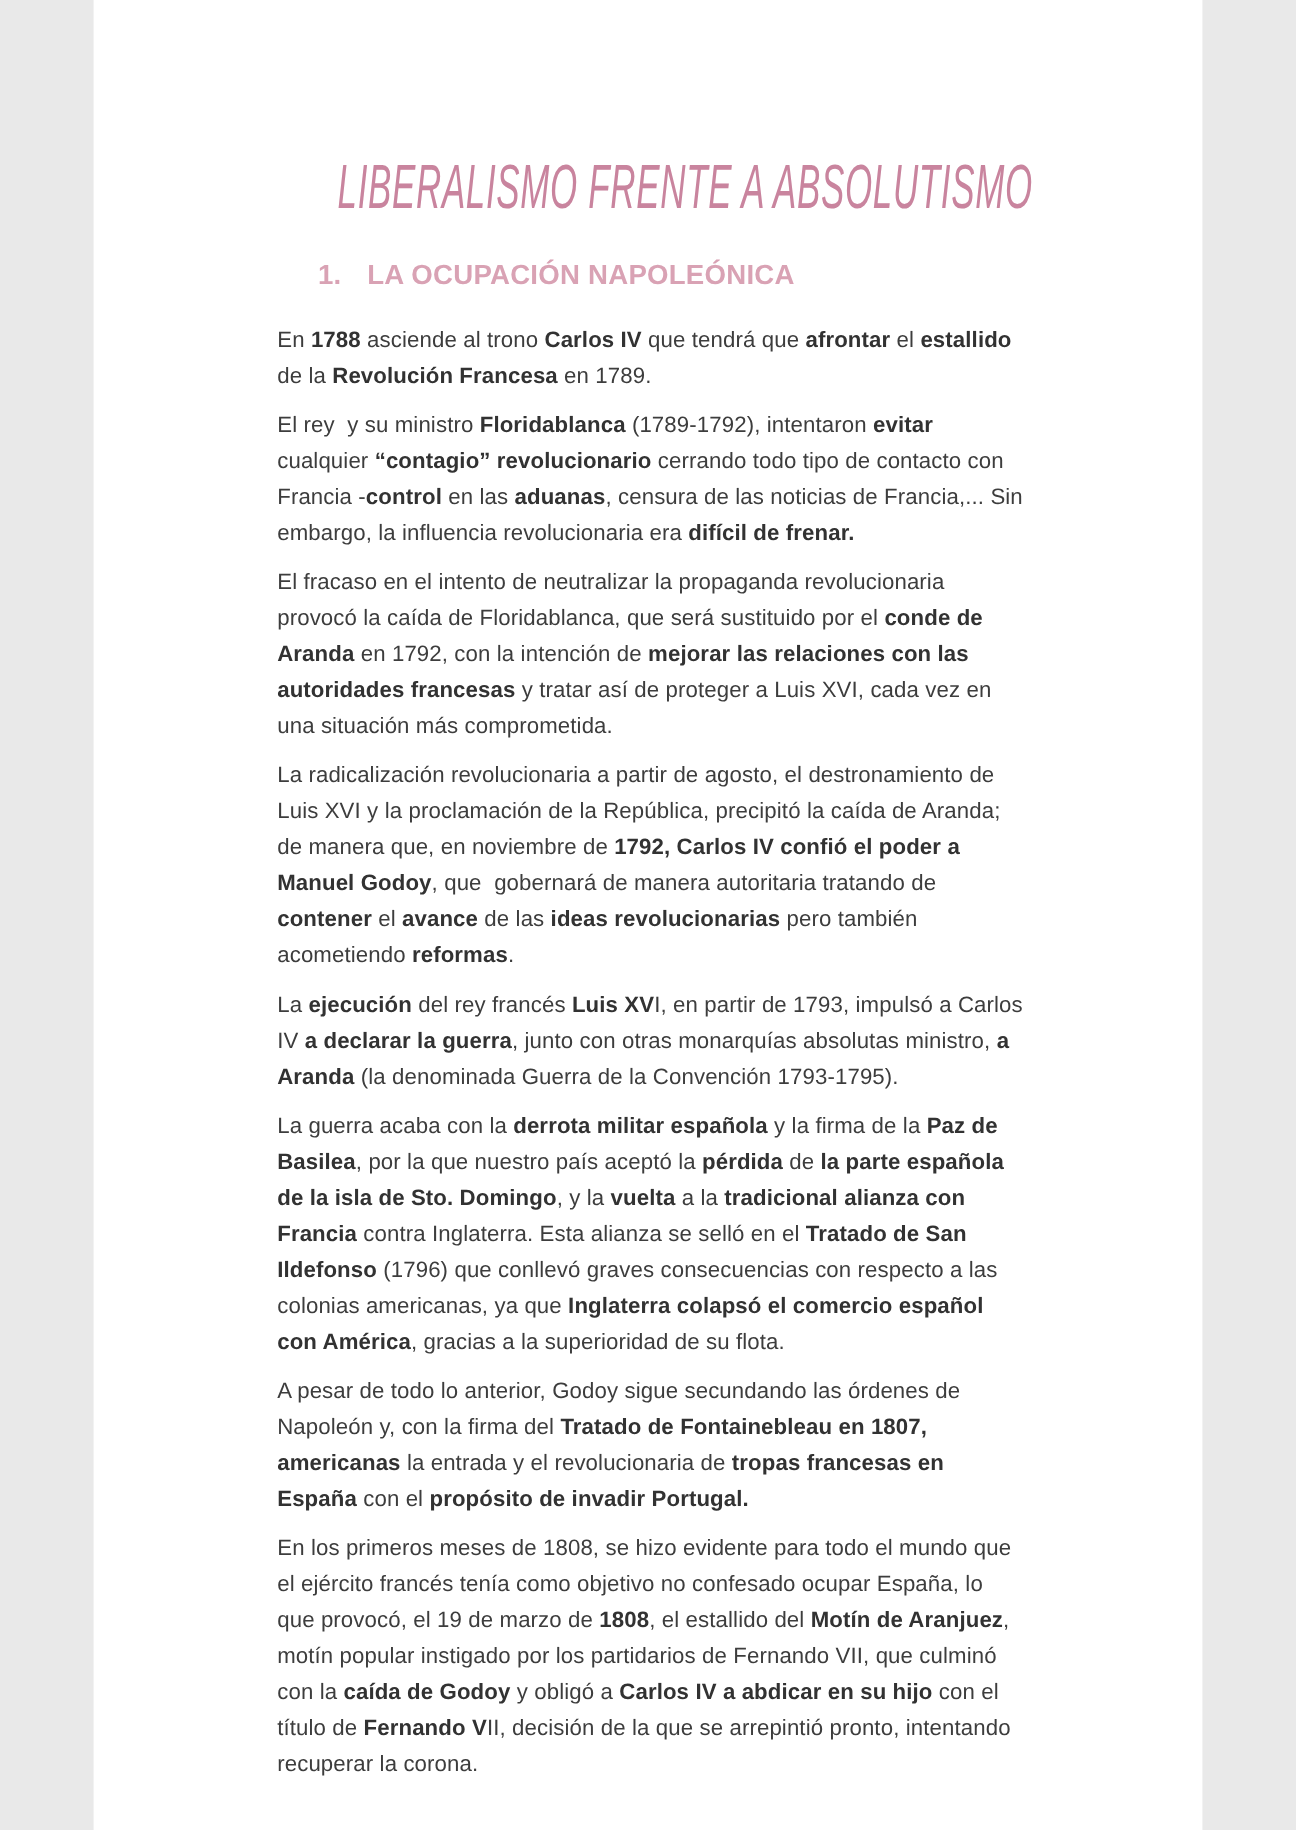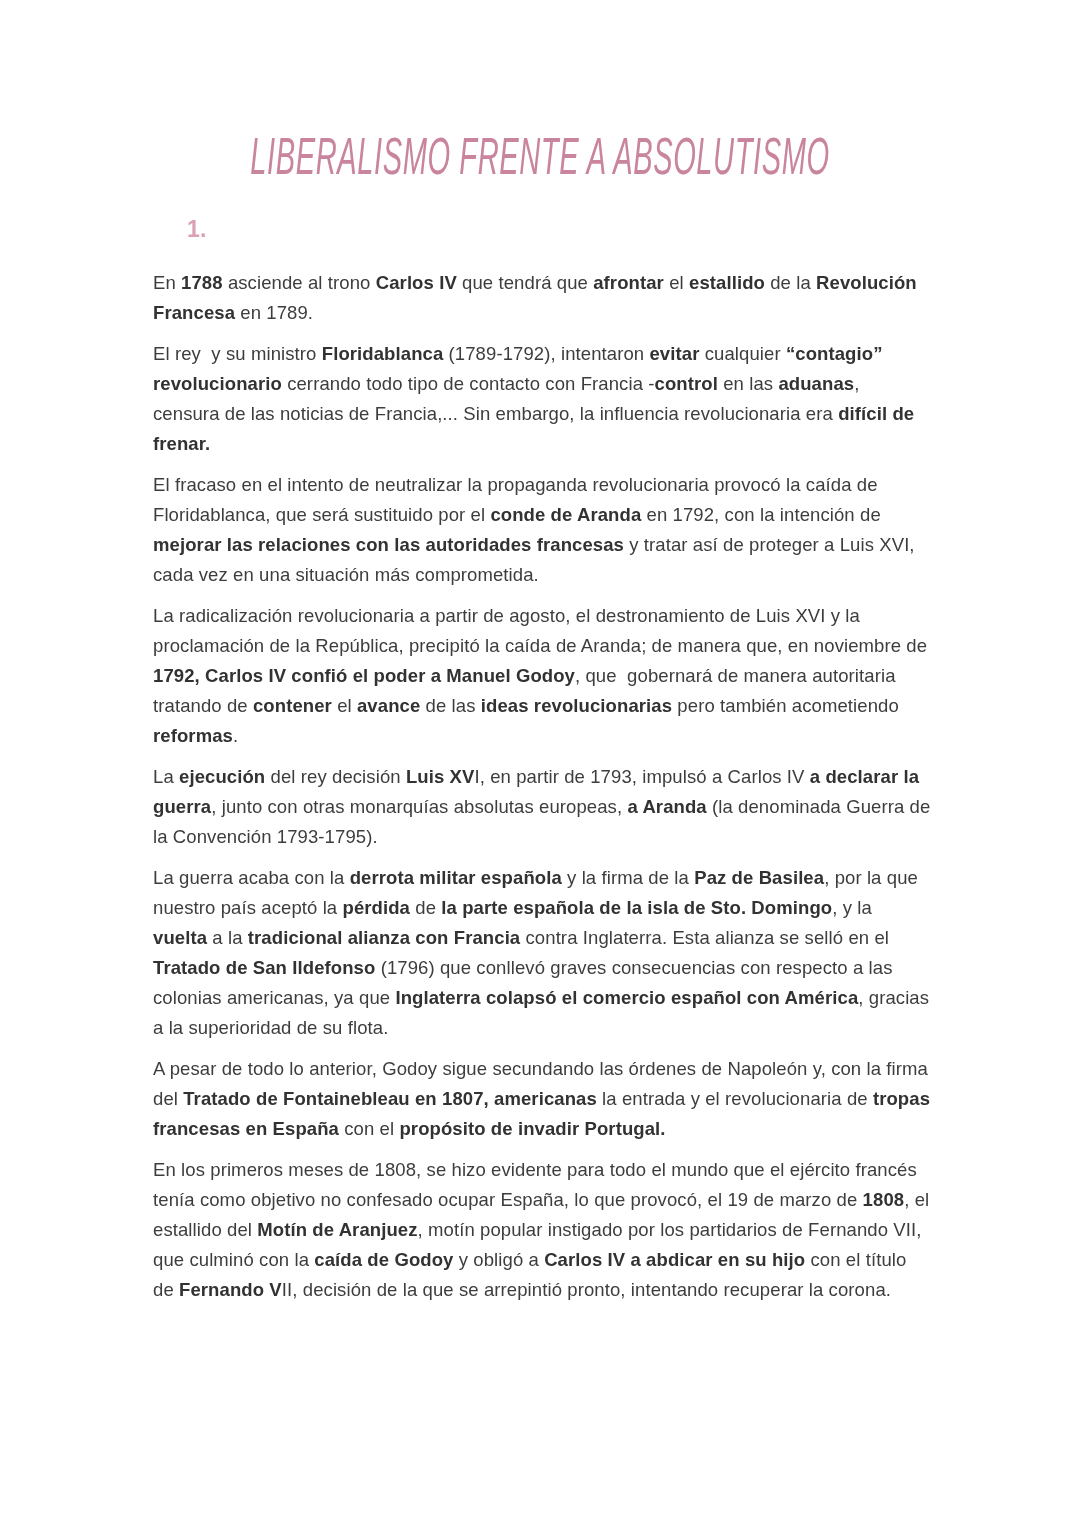--- a/index.html
+++ b/index.html
@@ -2,21 +2,21 @@
 <html style="--title-color: #c9849e; --heading-color: #d9a2b4; --body-color: #3d3d3d; --body-bold-color: #323232; --bg-color: #ffffff;"><head>
 <meta charset="utf-8">
 <style>
   html, body {
     margin: 0;
     padding: 0;
     background: #e9e9e9;
   }
   .page {
     position: relative;
-    width: 1080px;
+    width: 924px;
     height: 1525px;
     margin: 0 auto;
     background: var(--bg-color, #ffffff);
     font-family: "Liberation Sans", sans-serif;
     color: var(--body-color, #3d3d3d);
     overflow: hidden;
     box-sizing: border-box;
   }
   .doc-title {
     margin: 126px 0 0 0;
@@ -65,26 +65,27 @@
 </style>
 </head>
 <body>
 
 <div class="page">
 
   <h1 class="doc-title">LIBERALISMO FRENTE A ABSOLUTISMO</h1>
 
   <h2 class="section-heading">
     <span class="sec-num">1.</span>
+    <span class="sec-text">LA OCUPACIÓN NAPOLEÓNICA</span>
   </h2>
 
   <main class="doc-body">
       <p class="para"><span>En </span><strong>1788</strong><span> asciende al trono </span><strong>Carlos IV</strong><span> que tendrá que </span><strong>afrontar</strong><span> el </span><strong>estallido</strong><span> de la </span><strong>Revolución Francesa</strong><span> en 1789.</span></p>
       <p class="para"><span>El rey&nbsp; y su ministro </span><strong>Floridablanca</strong><span> (1789-1792), intentaron </span><strong>evitar</strong><span> cualquier </span><strong>“contagio” revolucionario</strong><span> cerrando todo tipo de contacto con Francia -</span><strong>control</strong><span> en las </span><strong>aduanas</strong><span>, censura de las noticias de Francia,... Sin embargo, la influencia revolucionaria era </span><strong>difícil de frenar.</strong></p>
       <p class="para"><span>El fracaso en el intento de neutralizar la propaganda revolucionaria provocó la caída de Floridablanca, que será sustituido por el </span><strong>conde de Aranda</strong><span> en 1792, con la intención de </span><strong>mejorar las relaciones con las autoridades francesas</strong><span> y tratar así de proteger a Luis XVI, cada vez en una situación más comprometida.</span></p>
       <p class="para"><span>La radicalización revolucionaria a partir de agosto, el destronamiento de Luis XVI y la proclamación de la República, precipitó la caída de Aranda; de manera que, en noviembre de </span><strong>1792, Carlos IV confió el poder a Manuel Godoy</strong><span>, que&nbsp; gobernará de manera autoritaria tratando de </span><strong>contener</strong><span> el </span><strong>avance</strong><span> de las </span><strong>ideas revolucionarias</strong><span> pero también acometiendo </span><strong>reformas</strong><span>.</span></p>
-      <p class="para"><span>La </span><strong>ejecución</strong><span> del rey decisión </span><strong>Luis XV</strong><span>I, en partir de 1793, impulsó a Carlos IV </span><strong>a declarar la guerra</strong><span>, junto con otras monarquías absolutas europeas, </span><strong>a Aranda</strong><span> (la denominada Guerra de la Convención 1793-1795).</span></p>
+      <p class="para"><span>La </span><strong>ejecución</strong><span> del rey francés </span><strong>Luis XV</strong><span>I, en partir de 1793, impulsó a Carlos IV </span><strong>a declarar la guerra</strong><span>, junto con otras monarquías absolutas ministro, </span><strong>a Aranda</strong><span> (la denominada Guerra de la Convención 1793-1795).</span></p>
       <p class="para"><span>La guerra acaba con la </span><strong>derrota militar española</strong><span> y la firma de la </span><strong>Paz de Basilea</strong><span>, por la que nuestro país aceptó la </span><strong>pérdida</strong><span> de </span><strong>la parte española de la isla de Sto. Domingo</strong><span>, y la </span><strong>vuelta</strong><span> a la </span><strong>tradicional alianza con Francia</strong><span> contra Inglaterra. Esta alianza se selló en el </span><strong>Tratado de San Ildefonso</strong><span> (1796) que conllevó graves consecuencias con respecto a las colonias americanas, ya que </span><strong>Inglaterra colapsó el comercio español con América</strong><span>, gracias a la superioridad de su flota.</span></p>
       <p class="para"><span>A pesar de todo lo anterior, Godoy sigue secundando las órdenes de Napoleón y, con la firma del </span><strong>Tratado de Fontainebleau en 1807,</strong><span> </span><strong>americanas</strong><span> la entrada y el revolucionaria de </span><strong>tropas francesas en España</strong><span> con el </span><strong>propósito de invadir Portugal.</strong></p>
       <p class="para"><span>En los primeros meses de 1808, se hizo evidente para todo el mundo que el ejército francés tenía como objetivo no confesado ocupar España, lo que provocó, el 19 de marzo de </span><strong>1808</strong><span>, el estallido del </span><strong>Motín de Aranjuez</strong><span>, motín popular instigado por los partidarios de Fernando VII, que culminó con la </span><strong>caída de Godoy</strong><span> y obligó a </span><strong>Carlos IV a abdicar en su hijo</strong><span> con el título de </span><strong>Fernando V</strong><span>II, decisión de la que se arrepintió pronto, intentando recuperar la corona.</span></p>
     </main>
 
 </div>
 
 </body></html>

